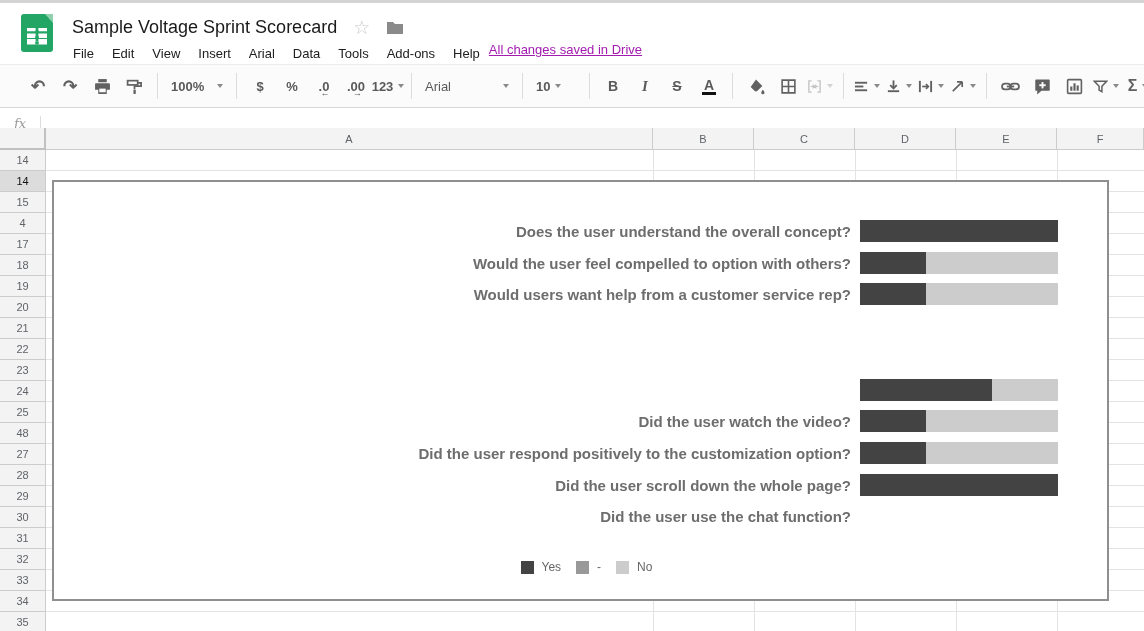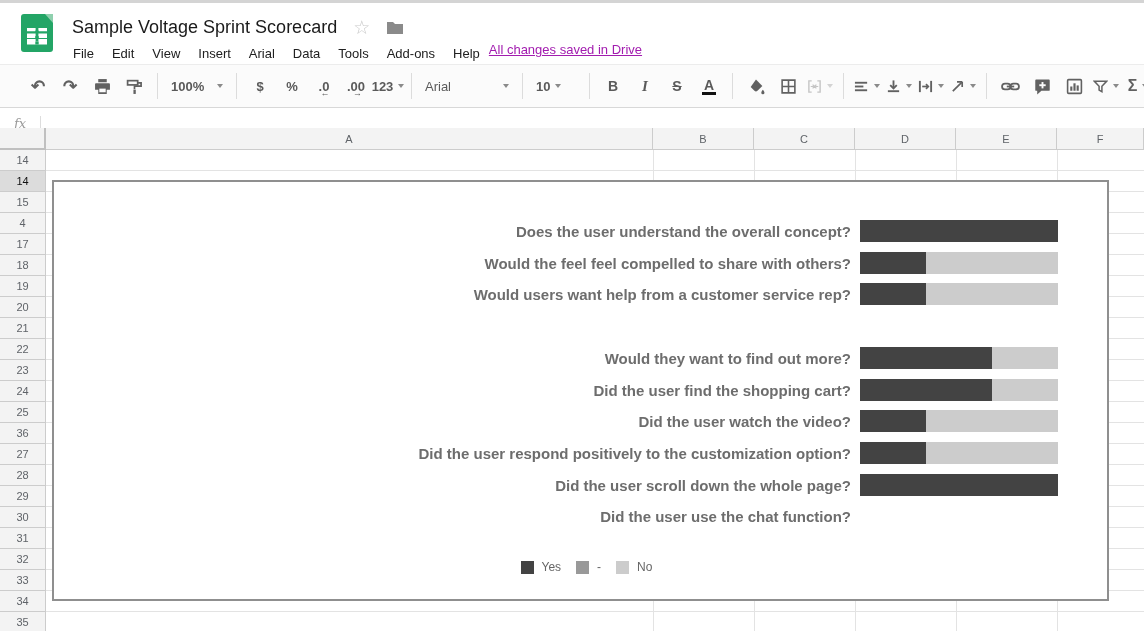--- a/index.html
+++ b/index.html
@@ -284,21 +284,21 @@
       <div class="row-h">4</div>
       <div class="row-h">17</div>
       <div class="row-h">18</div>
       <div class="row-h">19</div>
       <div class="row-h">20</div>
       <div class="row-h">21</div>
       <div class="row-h">22</div>
       <div class="row-h">23</div>
       <div class="row-h">24</div>
       <div class="row-h">25</div>
-      <div class="row-h">36</div>
+      <div class="row-h">48</div>
       <div class="row-h">27</div>
       <div class="row-h">28</div>
       <div class="row-h">29</div>
       <div class="row-h">30</div>
       <div class="row-h">31</div>
       <div class="row-h">32</div>
       <div class="row-h">33</div>
       <div class="row-h">34</div>
       <div class="row-h">35</div>
     </div>
@@ -312,42 +312,34 @@
 
   <div class="chart-box">
     <div style="position:absolute;inset:0;">
         <div class="chart-row" style="top: 38px;">
           <div class="chart-label">Does the user understand the overall concept?</div>
           <div class="chart-bar">
             <div class="seg" style="width: 198px; background: rgb(67, 67, 67);"></div>
           </div>
         </div>
         <div class="chart-row" style="top: 69.7px;">
-          <div class="chart-label">Would the feel feel compelled to share with others?</div>
+          <div class="chart-label">Would the user feel compelled to option with others?</div>
           <div class="chart-bar">
             <div class="seg" style="width: 66px; background: rgb(67, 67, 67);"></div>
             <div class="seg" style="width: 132px; background: rgb(204, 204, 204);"></div>
           </div>
         </div>
         <div class="chart-row" style="top: 101.4px;">
           <div class="chart-label">Would users want help from a customer service rep?</div>
           <div class="chart-bar">
             <div class="seg" style="width: 66px; background: rgb(67, 67, 67);"></div>
             <div class="seg" style="width: 132px; background: rgb(204, 204, 204);"></div>
           </div>
         </div>
-        <div class="chart-row" style="top: 164.8px;">
-          <div class="chart-label">Would they want to find out more?</div>
-          <div class="chart-bar">
-            <div class="seg" style="width: 132px; background: rgb(67, 67, 67);"></div>
-            <div class="seg" style="width: 66px; background: rgb(204, 204, 204);"></div>
-          </div>
-        </div>
         <div class="chart-row" style="top: 196.5px;">
-          <div class="chart-label">Did the user find the shopping cart?</div>
           <div class="chart-bar">
             <div class="seg" style="width: 132px; background: rgb(67, 67, 67);"></div>
             <div class="seg" style="width: 66px; background: rgb(204, 204, 204);"></div>
           </div>
         </div>
         <div class="chart-row" style="top: 228.2px;">
           <div class="chart-label">Did the user watch the video?</div>
           <div class="chart-bar">
             <div class="seg" style="width: 66px; background: rgb(67, 67, 67);"></div>
             <div class="seg" style="width: 132px; background: rgb(204, 204, 204);"></div>

